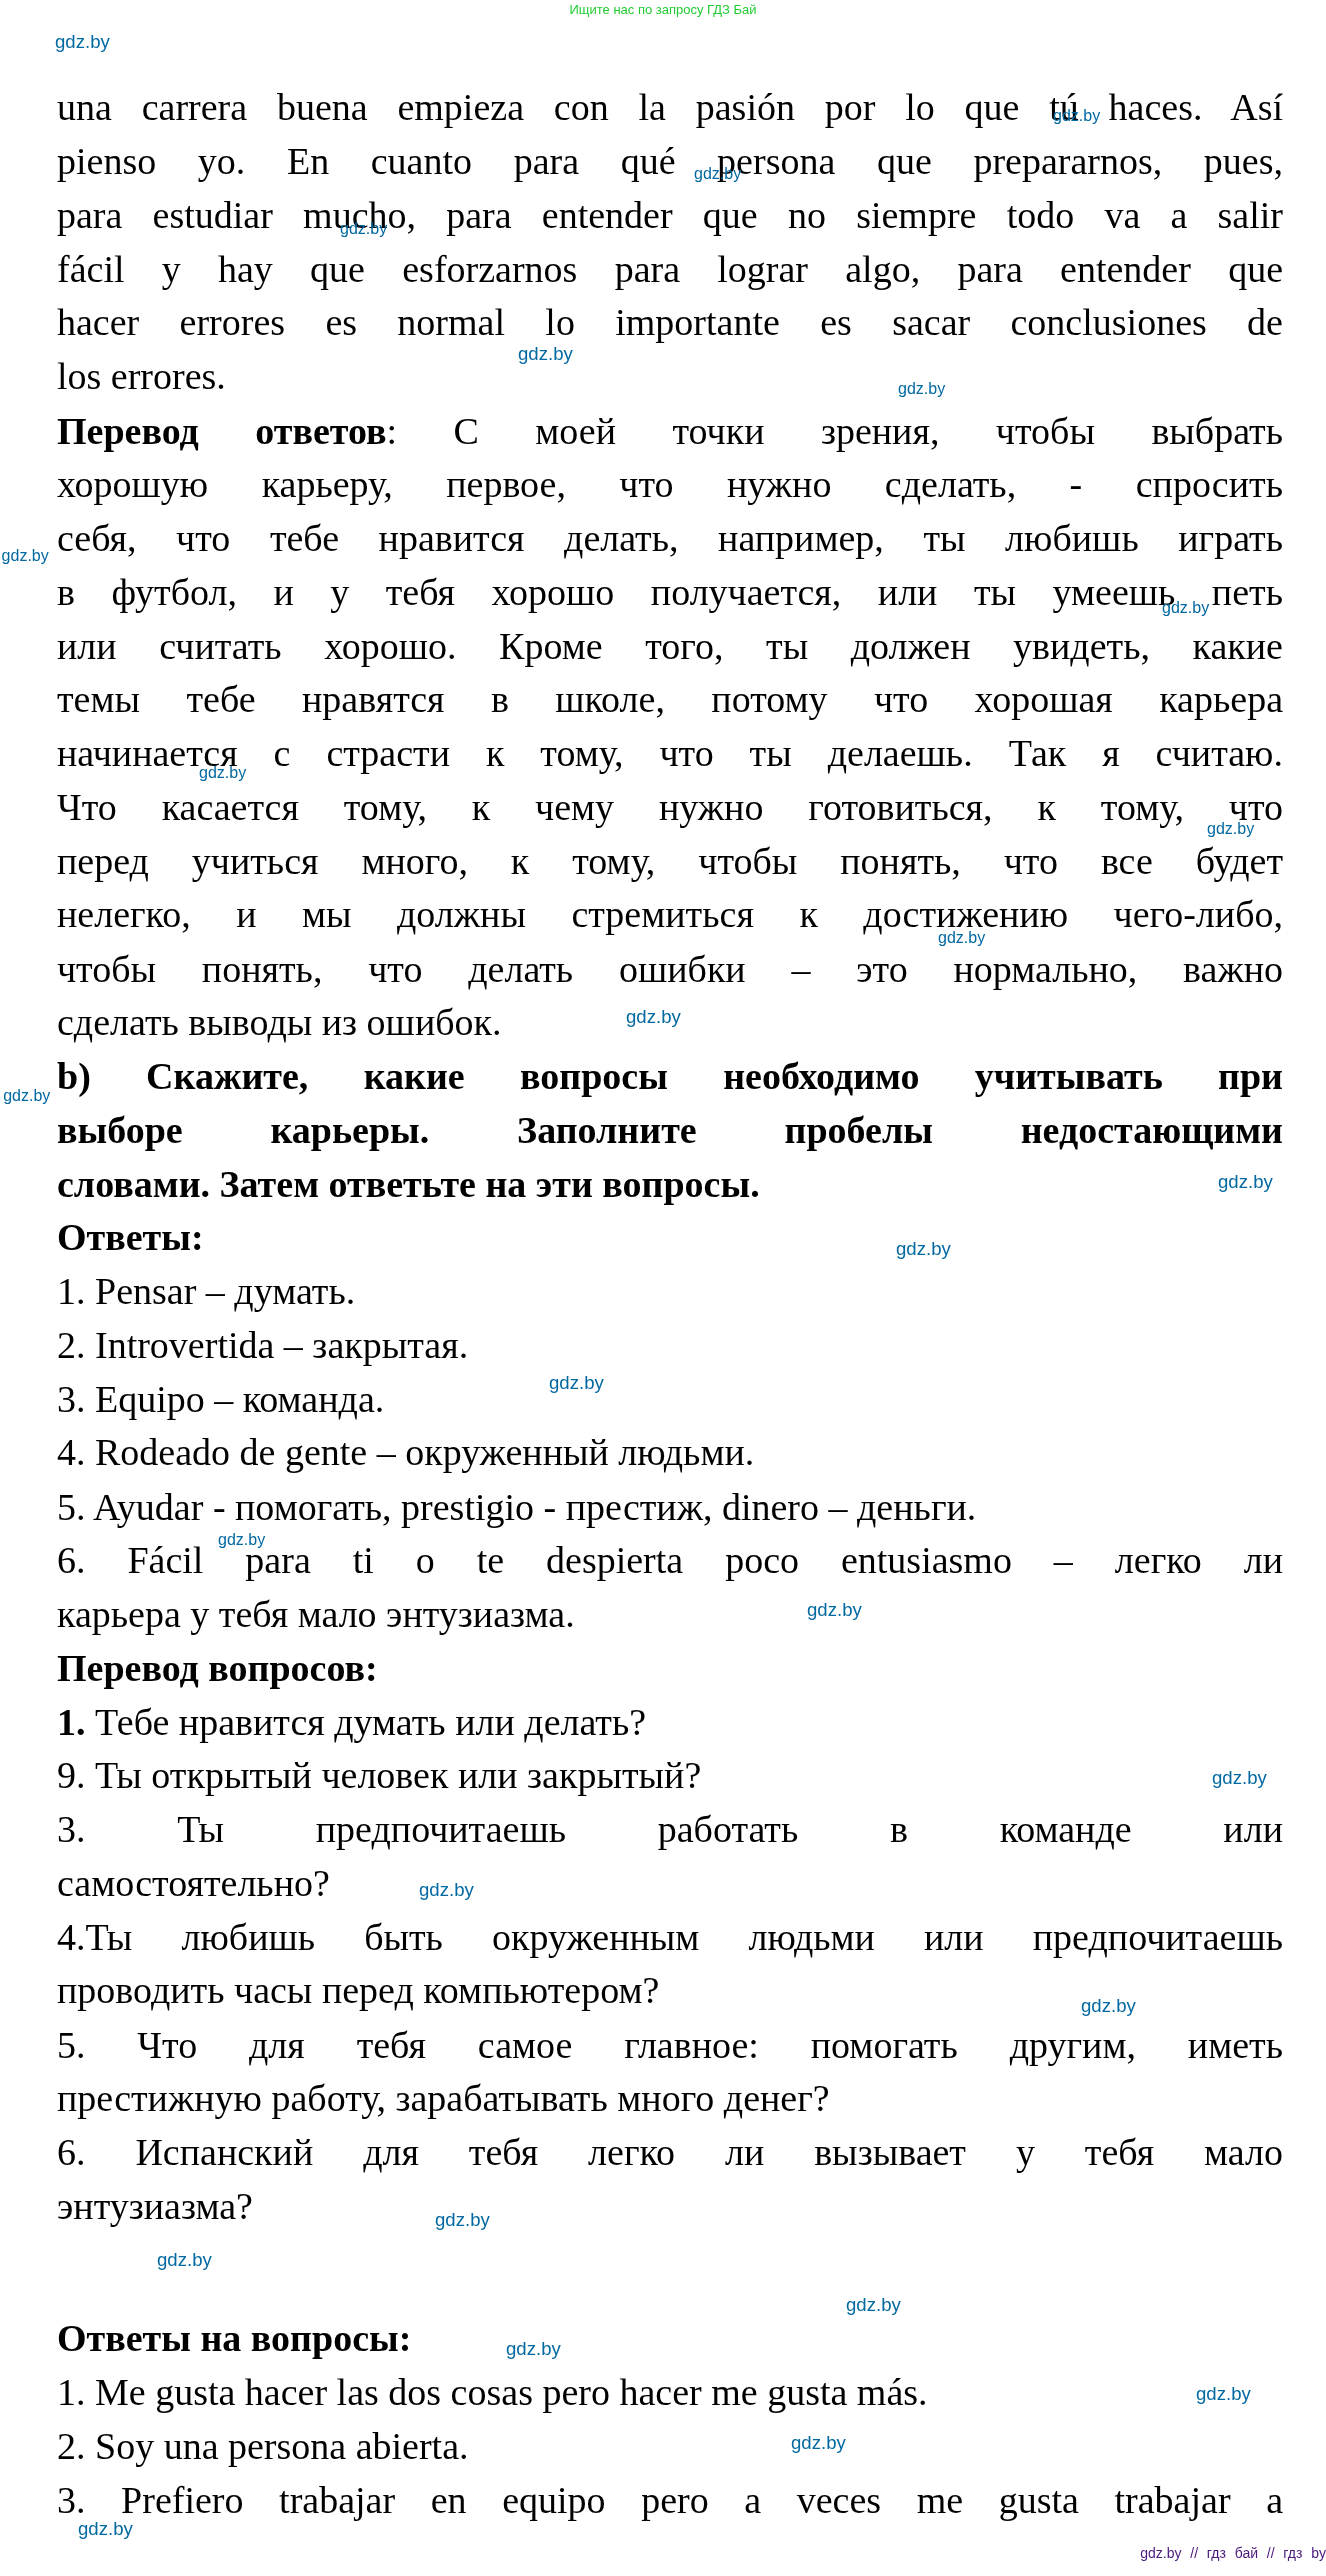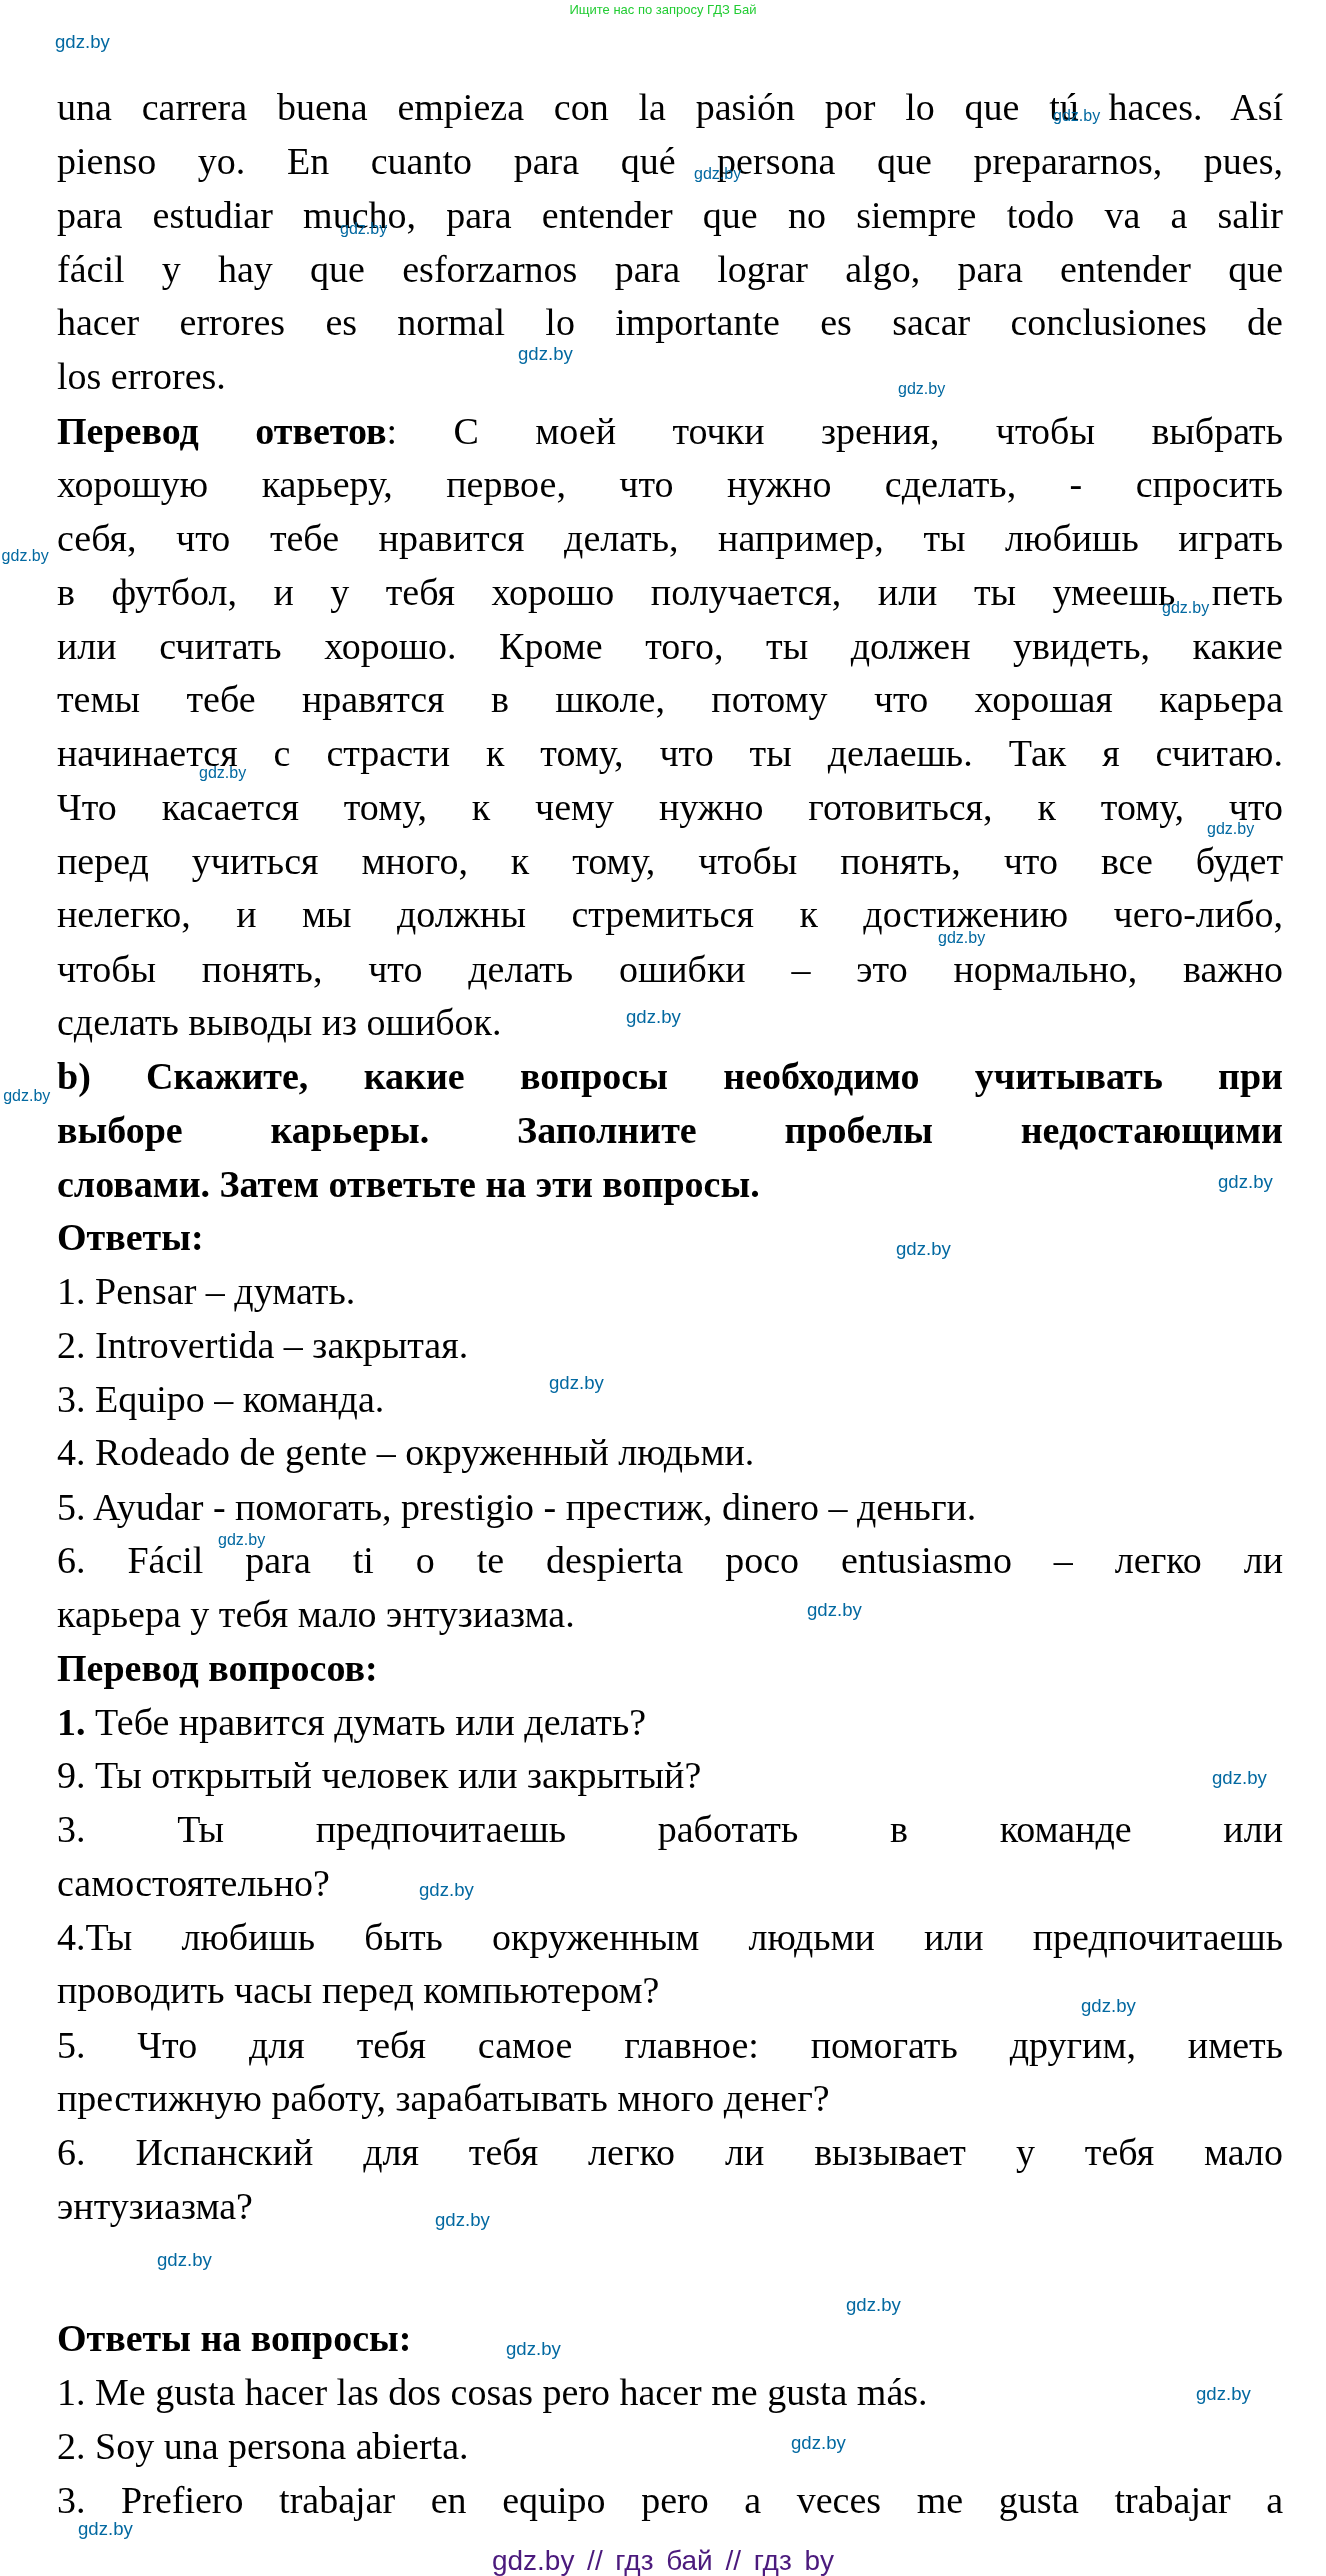--- a/index.html
+++ b/index.html
@@ -1,20 +1,20 @@
 <!DOCTYPE html>
 <html style="font-size:13px"><head>
 <meta charset="utf-8">
 <style>
   html, body { margin:0; padding:0; background:#ffffff; }
   body { width:1326px; height:2576px; position:relative; overflow:hidden; }
   .hdr { position:absolute; top:1.6px; left:0; width:1326px; text-align:center;
          font-family:"Liberation Sans", sans-serif; font-size:13px; color:#22cc33; }
-  .ftr { position:absolute; top:2545px; left:0; width:1326px; text-align:center;
-         font-family:"Liberation Sans", sans-serif; font-size:28px; color:#4b1a7d; word-spacing:4.9px; }
+  .ftr { position:absolute; top:2545px; left:0; width:1326px; text-align:right;
+         font-family:"Liberation Sans", sans-serif; font-size:14px; color:#4b1a7d; word-spacing:4.9px; }
   .ln { position:absolute; left:57px; width:1226px; height:53px; line-height:53px;
         font-family:"Liberation Serif", serif; font-size:38px; color:#000;
         white-space:nowrap; transform-origin:left center; }
   .ln.j { text-align:justify; text-align-last:justify; white-space:normal; }
   .b { font-weight:bold; }
   .wm { position:absolute; font-family:"Liberation Sans", sans-serif; font-size:18.6px; color:#0369a1; }
 </style>
 </head>
 <body>
 

